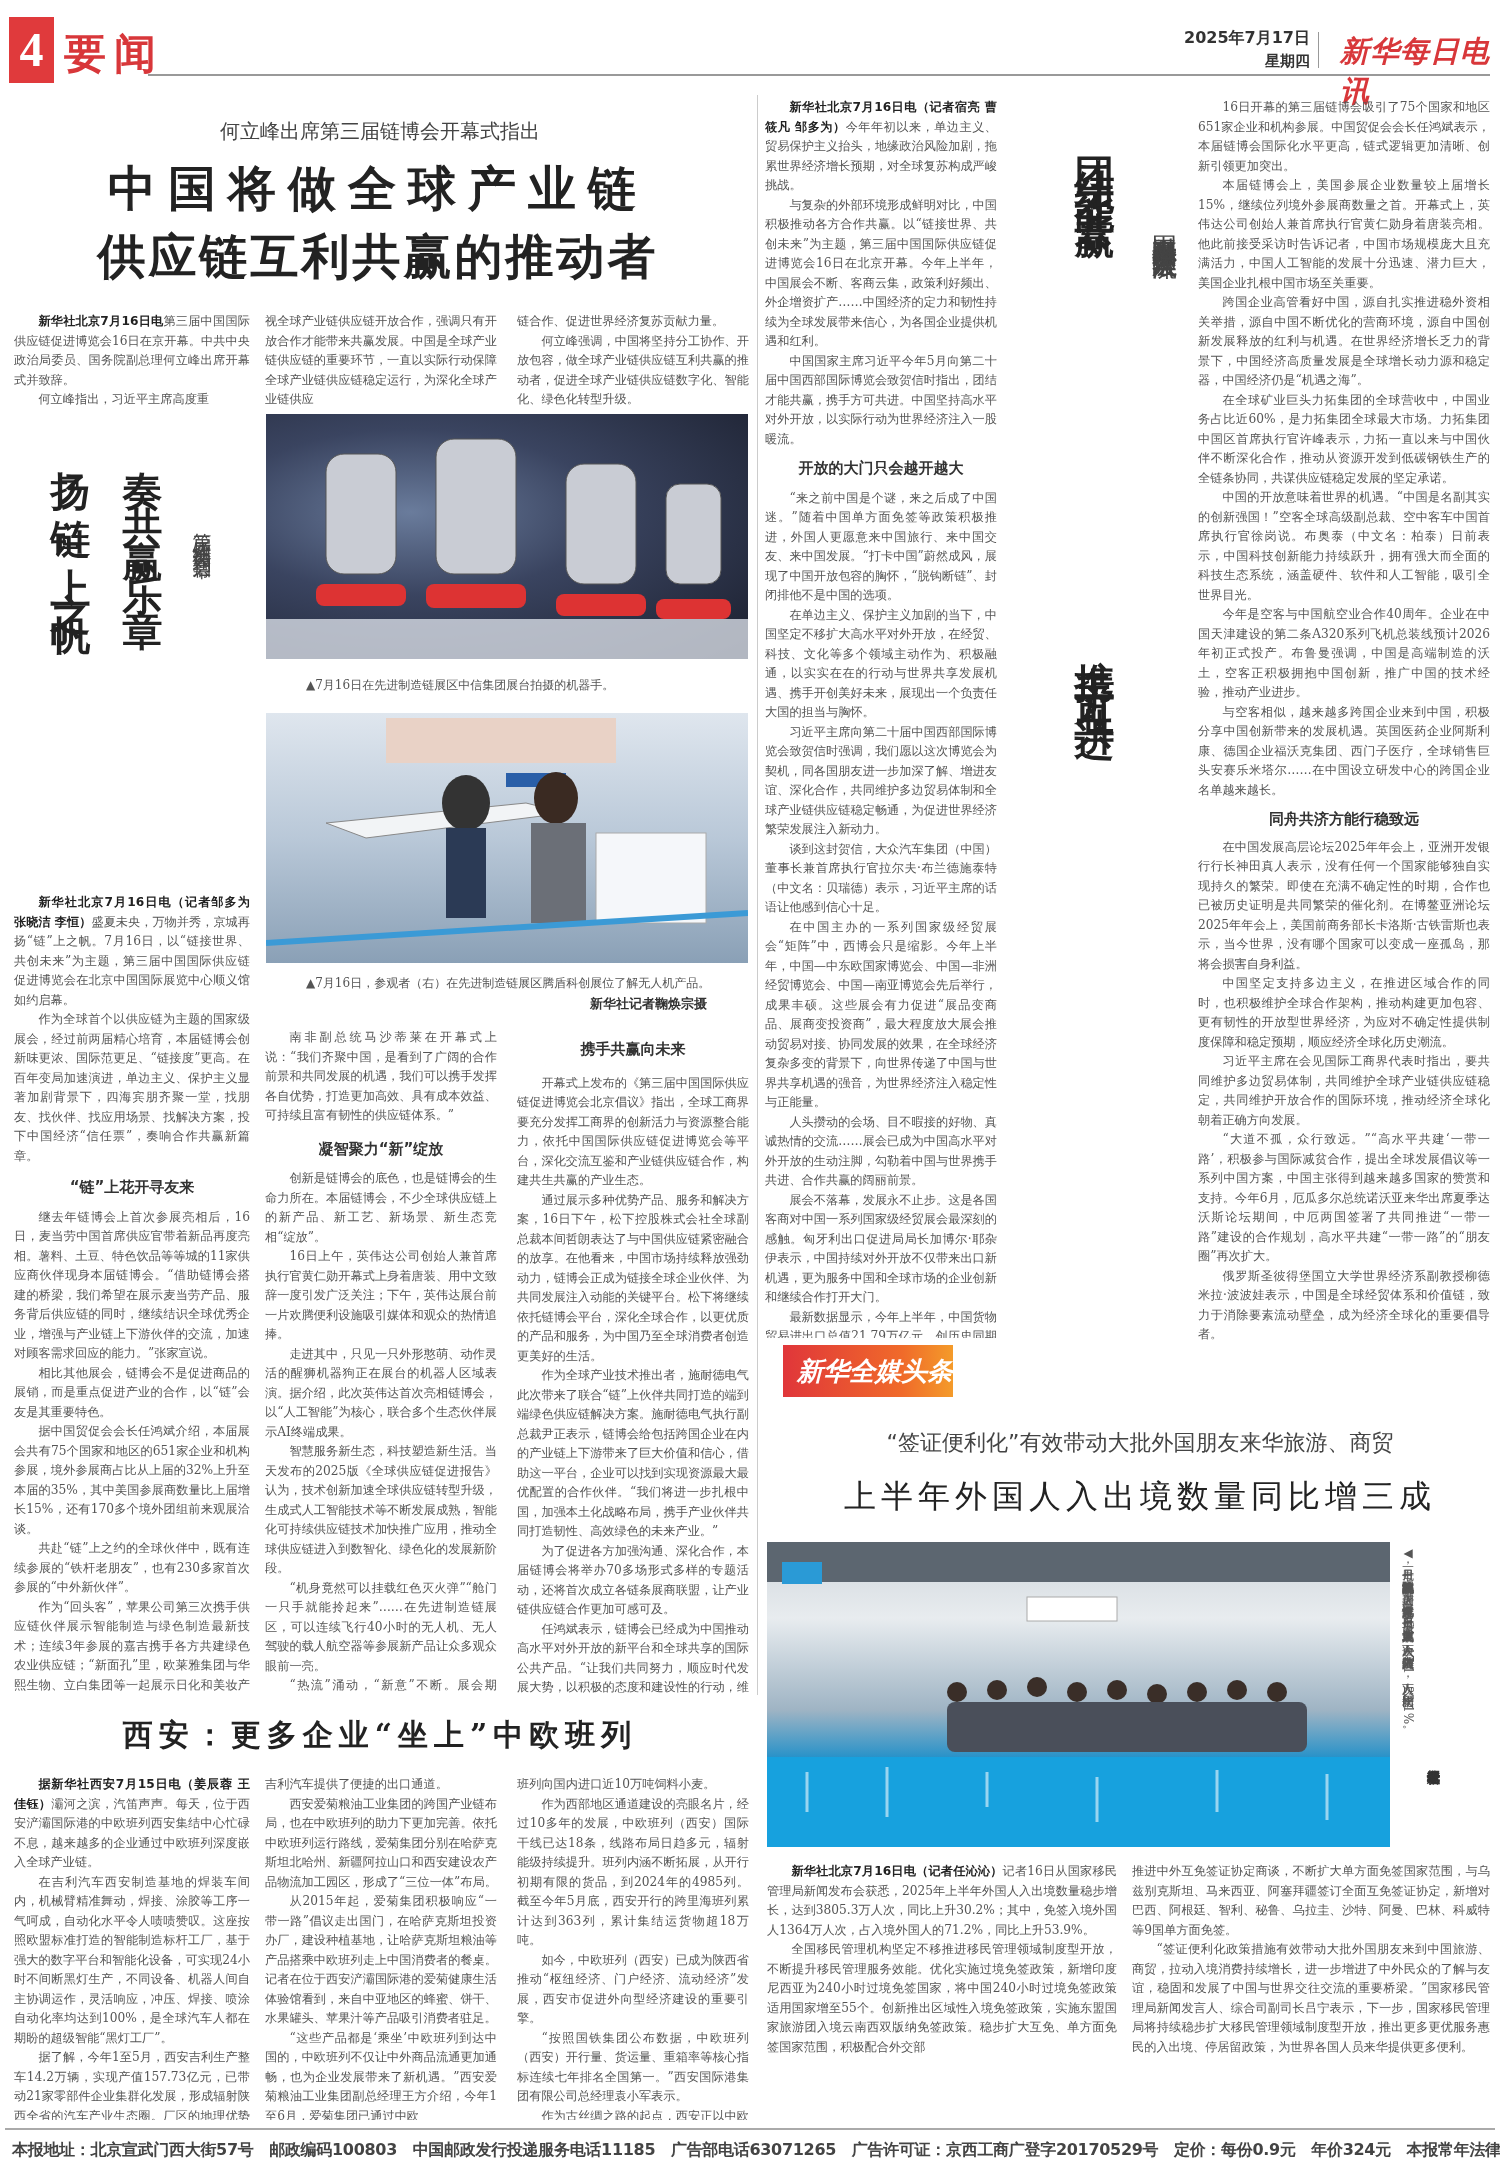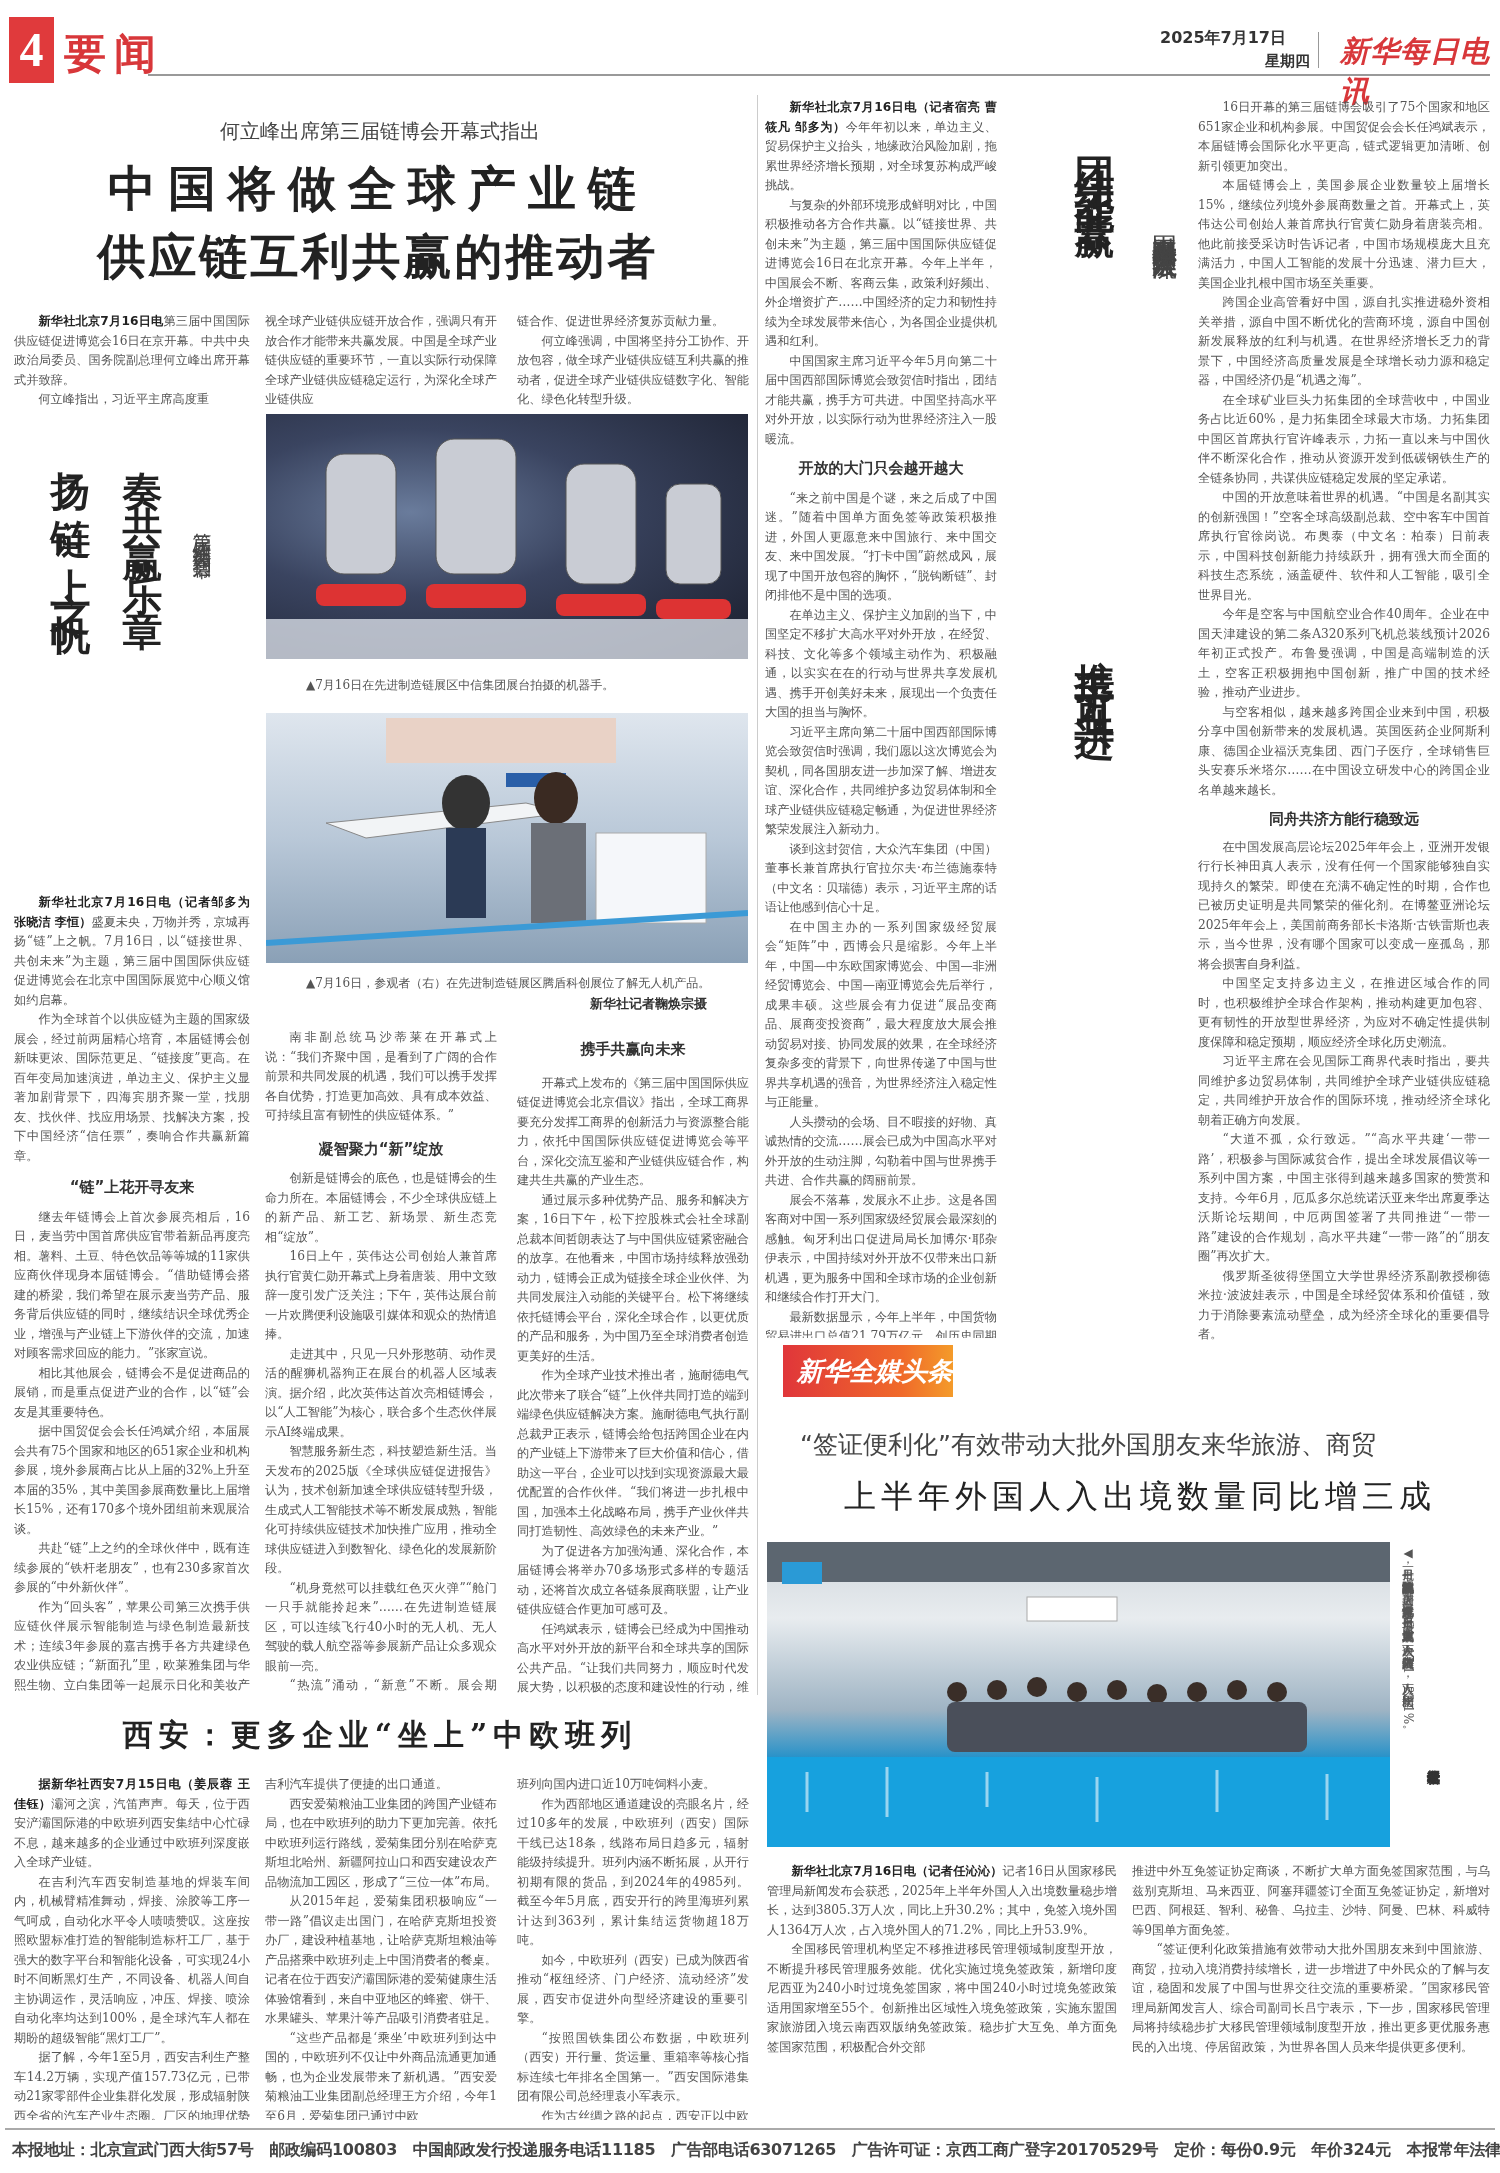--- a/index.html
+++ b/index.html
@@ -1,21 +1,21 @@
 <!DOCTYPE html>
 <html><head>
 <meta charset="utf-8">
 <style>
   * { box-sizing: border-box; margin: 0; padding: 0; }
   body { width: 1500px; height: 2173px; background: #fff; font-family: "DejaVu Serif", "Liberation Serif", serif; color: #333; position: relative; overflow: hidden; }
   .abs { position: absolute; }
   .page-num { left: 9px; top: 17px; width: 45px; height: 66px; background: #e03a3c; color: #fff; font-size: 48px; font-weight: bold; text-align: center; line-height: 66px; font-family: "Liberation Serif", serif; }
   .section-title { left: 64px; top: 26px; font-size: 42px; color: #d8373a; font-weight: bold; letter-spacing: 8px; }
   .top-rule { left: 148px; top: 74px; width: 1342px; height: 2px; background: #999; }
-  .date { left: 1160px; top: 28px; font-size: 16px; color: #333; font-family: "DejaVu Sans", sans-serif; font-weight: bold; width: 150px; }
+  .date { left: 1160px; top: 28px; font-size: 16px; color: #333; font-family: "DejaVu Sans", sans-serif; font-weight: bold; text-align: right; width: 150px; }
   .weekday { left: 1160px; top: 52px; font-size: 15px; color: #333; font-family: "DejaVu Sans", sans-serif; font-weight: bold; text-align: right; width: 150px; }
   .vbar { left: 1318px; top: 32px; width: 1px; height: 36px; background: #999; }
   .masthead { left: 1330px; top: 32px; font-size: 29px; color: #d8373a; font-weight: bold; font-style: italic; letter-spacing: 1px; margin-left: 10px; }
   .kicker { font-family: "DejaVu Sans", sans-serif; color: #444; }
   .headline { font-weight: bold; color: #222; }
   .body-text { font-size: 12.2px; line-height: 19.5px; color: #555; text-align: justify; }
   .body-text p { text-indent: 2em; }
   .lead { font-weight: bold; color: #222; font-family: "DejaVu Sans", sans-serif; }
   .subhead { font-family: "DejaVu Sans", sans-serif; font-weight: bold; font-size: 15px; text-align: center; color: #333; }
   .vtext { writing-mode: vertical-rl; }
@@ -159,21 +159,21 @@
   <p>在中国发展高层论坛2025年年会上，亚洲开发银行行长神田真人表示，没有任何一个国家能够独自实现持久的繁荣。即使在充满不确定性的时期，合作也已被历史证明是共同繁荣的催化剂。在博鳌亚洲论坛2025年年会上，美国前商务部长卡洛斯·古铁雷斯也表示，当今世界，没有哪个国家可以变成一座孤岛，那将会损害自身利益。</p>
   <p>中国坚定支持多边主义，在推进区域合作的同时，也积极维护全球合作架构，推动构建更加包容、更有韧性的开放型世界经济，为应对不确定性提供制度保障和稳定预期，顺应经济全球化历史潮流。</p>
   <p>习近平主席在会见国际工商界代表时指出，要共同维护多边贸易体制，共同维护全球产业链供应链稳定，共同维护开放合作的国际环境，推动经济全球化朝着正确方向发展。</p>
   <p>“大道不孤，众行致远。”“高水平共建‘一带一路’，积极参与国际减贫合作，提出全球发展倡议等一系列中国方案，中国主张得到越来越多国家的赞赏和支持。今年6月，厄瓜多尔总统诺沃亚来华出席夏季达沃斯论坛期间，中厄两国签署了共同推进“一带一路”建设的合作规划，高水平共建“一带一路”的“朋友圈”再次扩大。</p>
   <p>俄罗斯圣彼得堡国立大学世界经济系副教授柳德米拉·波波娃表示，中国是全球经贸体系和价值链，致力于消除要素流动壁垒，成为经济全球化的重要倡导者。</p>
 
 </div>
 
 <div class="abs badge" style="left:783px; top:1345px; width:170px; height:52px;">新华全媒头条</div>
 
-<div class="abs kicker" style="left:800px; top:1428px; width:680px; font-size:25px; text-align:left;">“签证便利化”有效带动大批外国朋友来华旅游、商贸</div>
+<div class="abs kicker" style="left:800px; top:1428px; width:680px; font-size:22px; text-align:center;">“签证便利化”有效带动大批外国朋友来华旅游、商贸</div>
 <div class="abs headline" style="left:790px; top:1475px; width:700px; font-size:32px; letter-spacing:5px; text-align:center; font-weight:normal; color:#222;">上半年外国人入出境数量同比增三成</div>
 
 <div class="abs photo" style="left:767px; top:1542px; width:623px; height:305px; background: linear-gradient(180deg, #cfd6dc 0%, #e8ecef 25%, #9fb4c4 55%, #1e8fc9 72%, #16a0dc 100%);">
   <svg width="623" height="305">
     <rect x="0" y="0" width="623" height="40" fill="#5c6670"></rect>
     <rect x="15" y="20" width="40" height="22" fill="#2a9ad6"></rect>
     <rect x="260" y="55" width="90" height="24" fill="#ffffff" stroke="#aaa"></rect>
     <g fill="#3a2e28">
       <circle cx="190" cy="150" r="10"></circle>
         <circle cx="230" cy="148" r="10"></circle>

